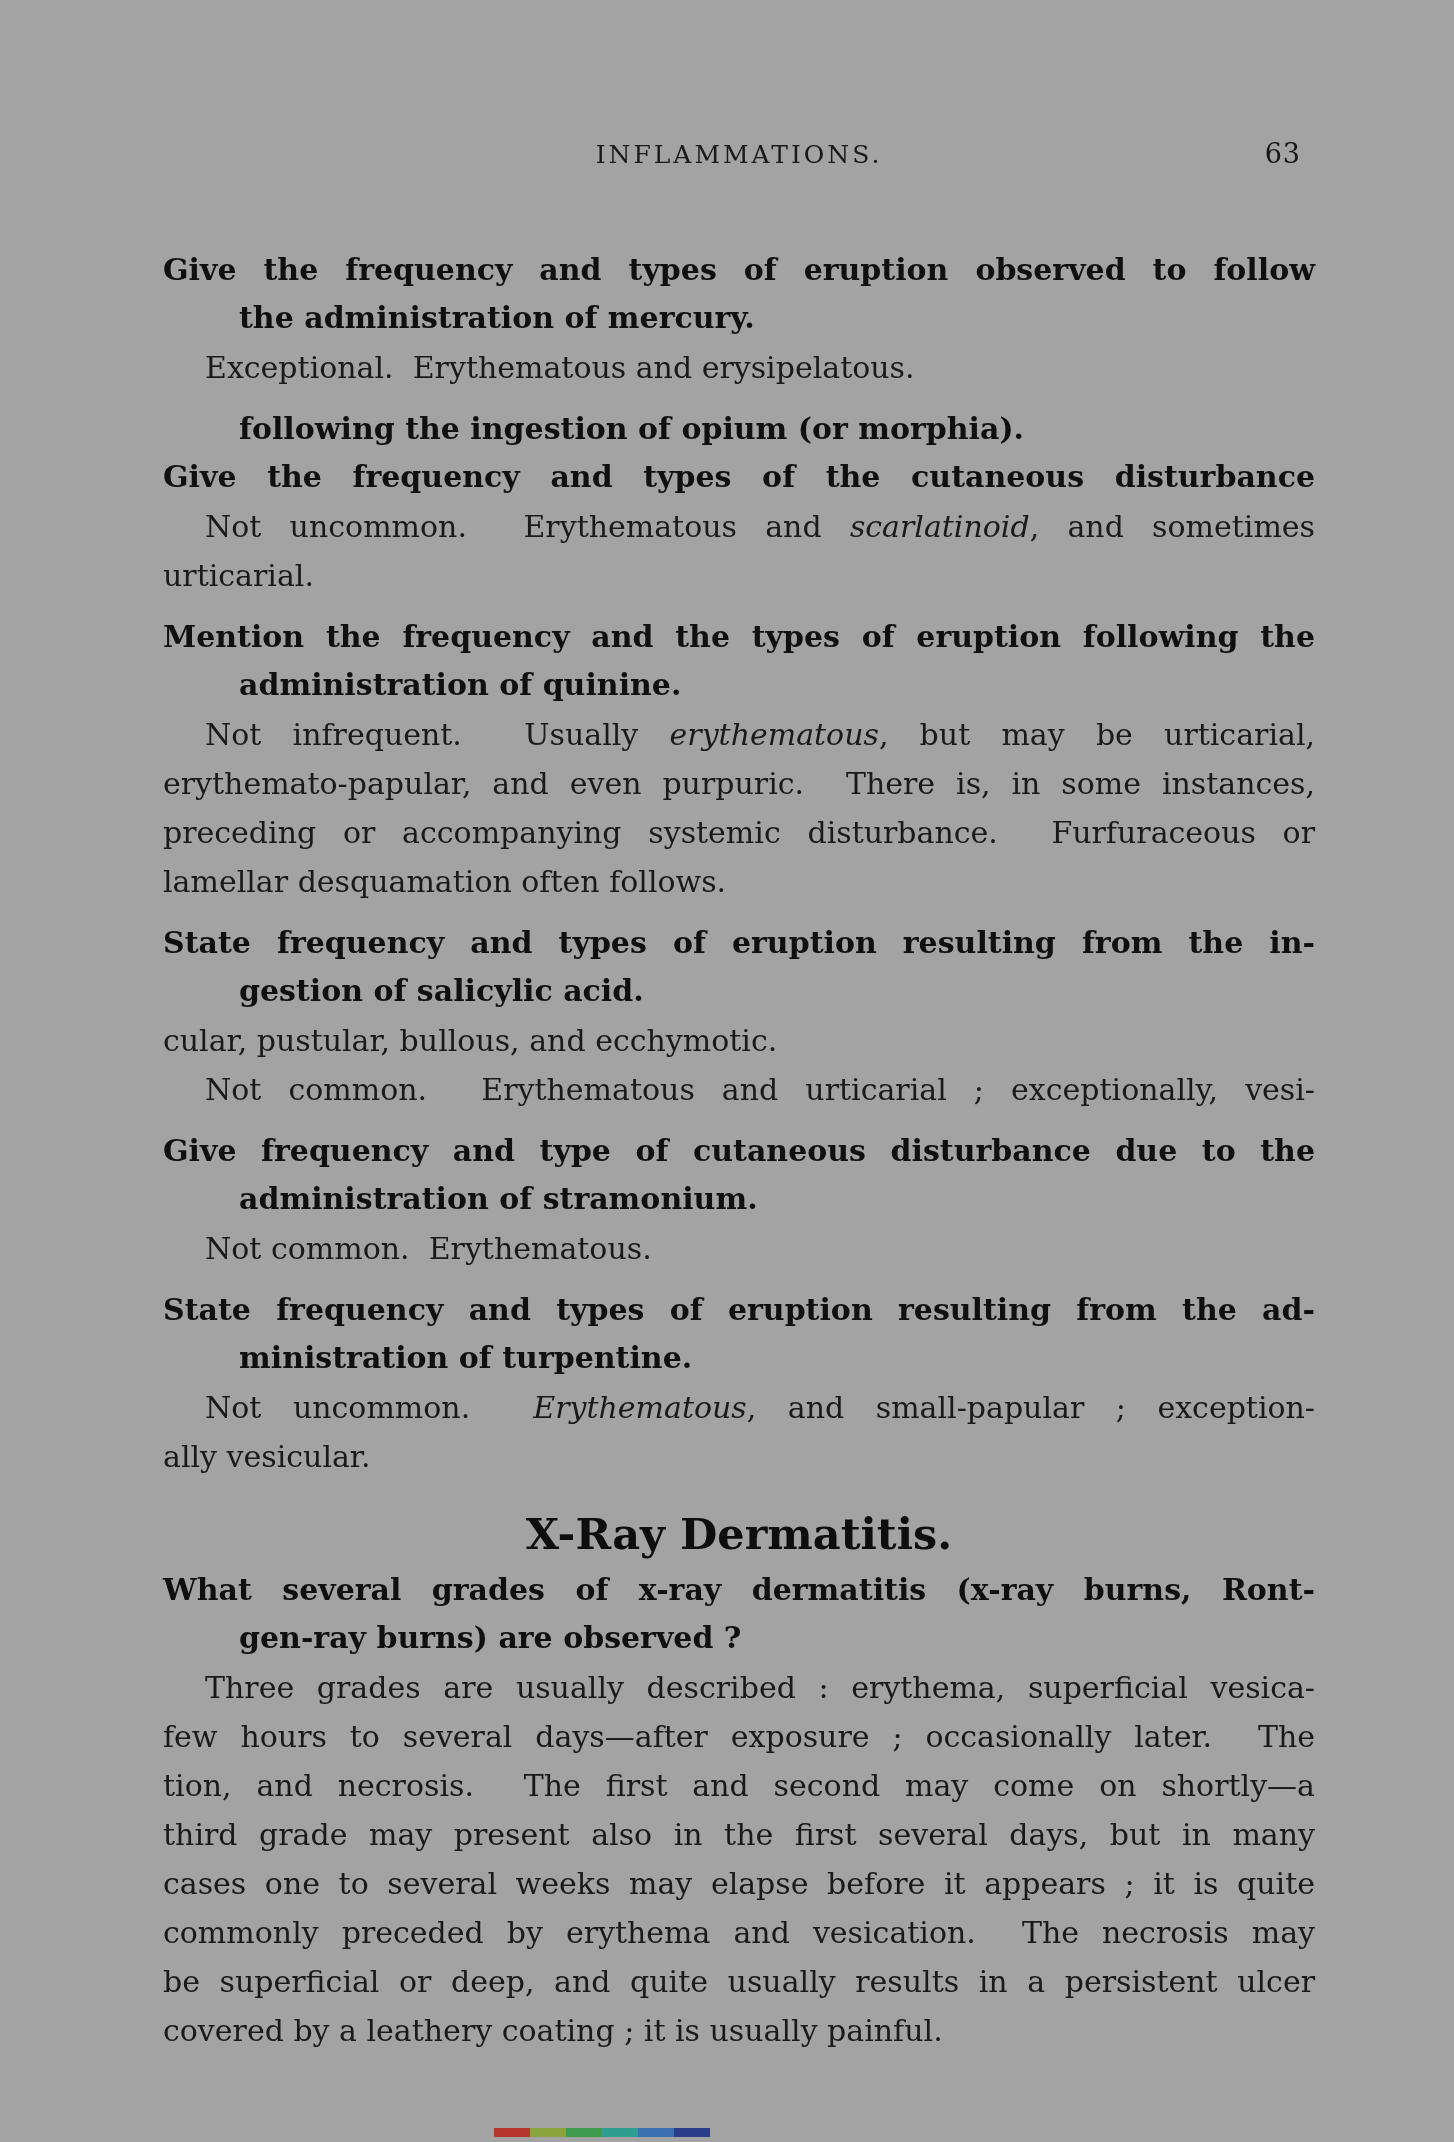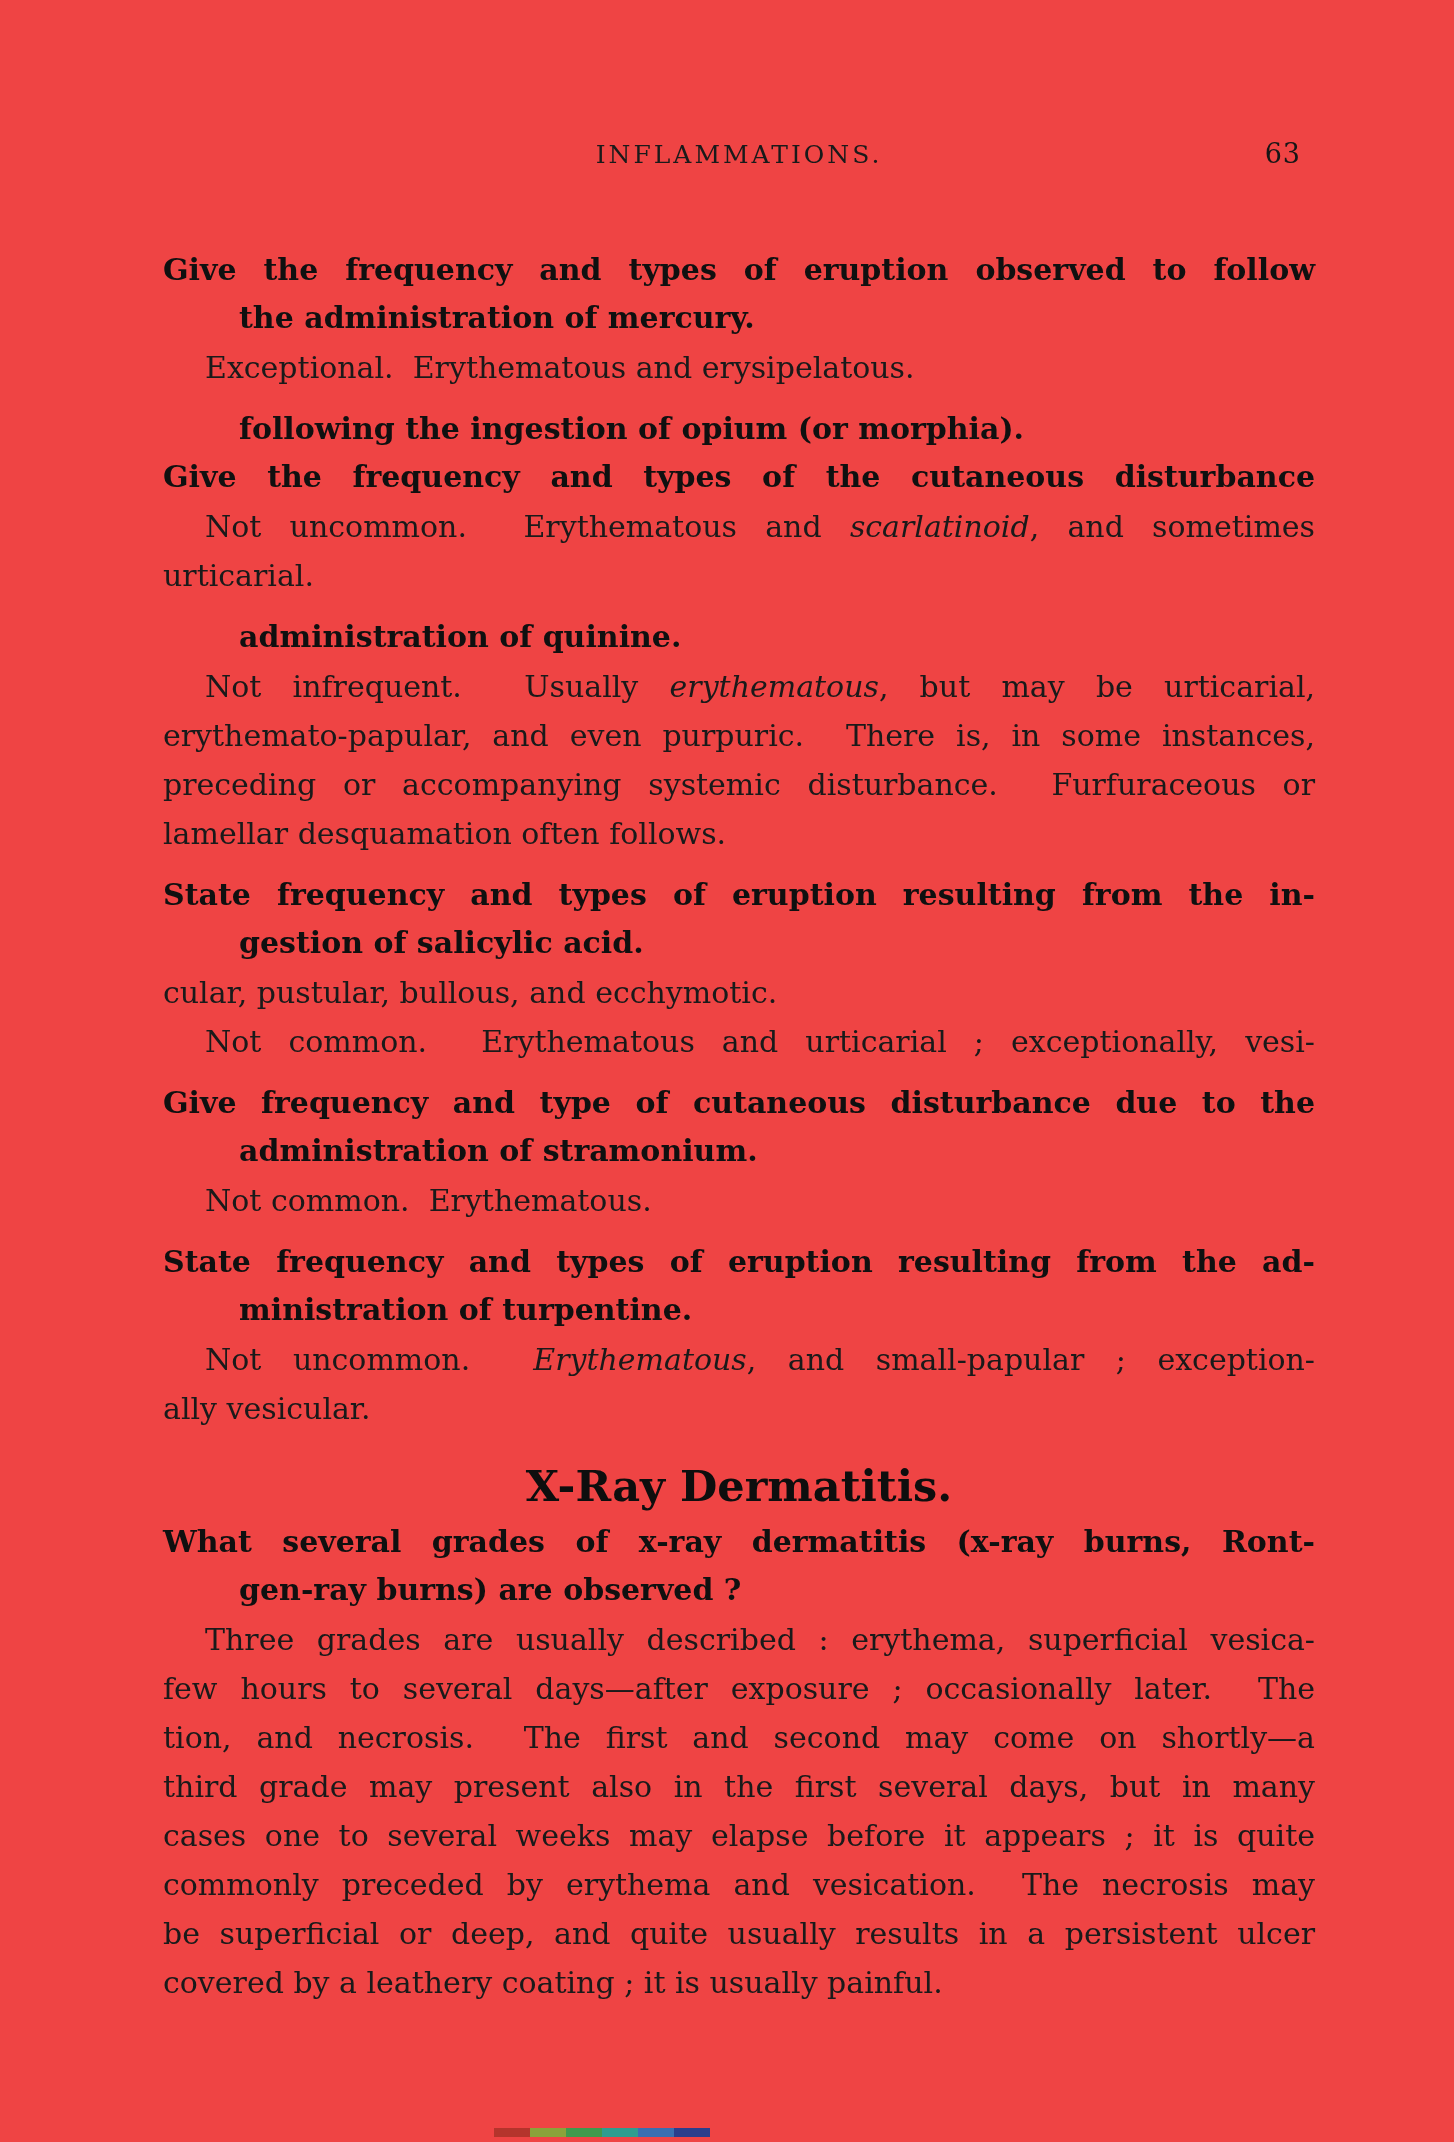--- a/index.html
+++ b/index.html
@@ -1,19 +1,19 @@
 <!DOCTYPE html>
 <html><head>
 <meta charset="utf-8">
 <style>
   html,body{margin:0;padding:0;background:#ffffff;}
   .page{
     position:relative;
     width:1454px;height:2142px;
-    background:#ef4444;
+    background:#a3a3a3;
     color:#161616;
     font-family:"DejaVu Serif","Liberation Serif",serif;
     overflow:hidden;
   }
   .text-block{position:absolute;left:163px;top:140px;width:1152px;}
   .running-head{position:relative;text-align:center;height:34px;margin-bottom:72px;}
   .head-title{
     font-size:25px;letter-spacing:3px;color:#1a1a1a;font-weight:normal;
   }
   .page-number{position:absolute;right:14px;top:-2px;font-size:27px;letter-spacing:1px;}
@@ -58,20 +58,21 @@
             <div class="q-line q-cont">following the ingestion of opium (or morphia).</div>
             <div class="q-line q-first">Give the frequency and types of the cutaneous disturbance</div>
           </div>
           <div class="answer">
             <div class="a-line a-first">Not uncommon.&nbsp; Erythematous and <span class="it">scarlatinoid</span>, and sometimes</div>
             <div class="a-line a-last">urticarial.</div>
           </div>
         </section>
         <section class="qa">
           <div class="question">
+            <div class="q-line q-first">Mention the frequency and the types of eruption following the</div>
             <div class="q-line q-cont">administration of quinine.</div>
           </div>
           <div class="answer">
             <div class="a-line a-first">Not infrequent.&nbsp; Usually <span class="it">erythematous</span>, but may be urticarial,</div>
             <div class="a-line">erythemato-papular, and even purpuric.&nbsp; There is, in some instances,</div>
             <div class="a-line">preceding or accompanying systemic disturbance.&nbsp; Furfuraceous or</div>
             <div class="a-line a-last">lamellar desquamation often follows.</div>
           </div>
         </section>
         <section class="qa">

